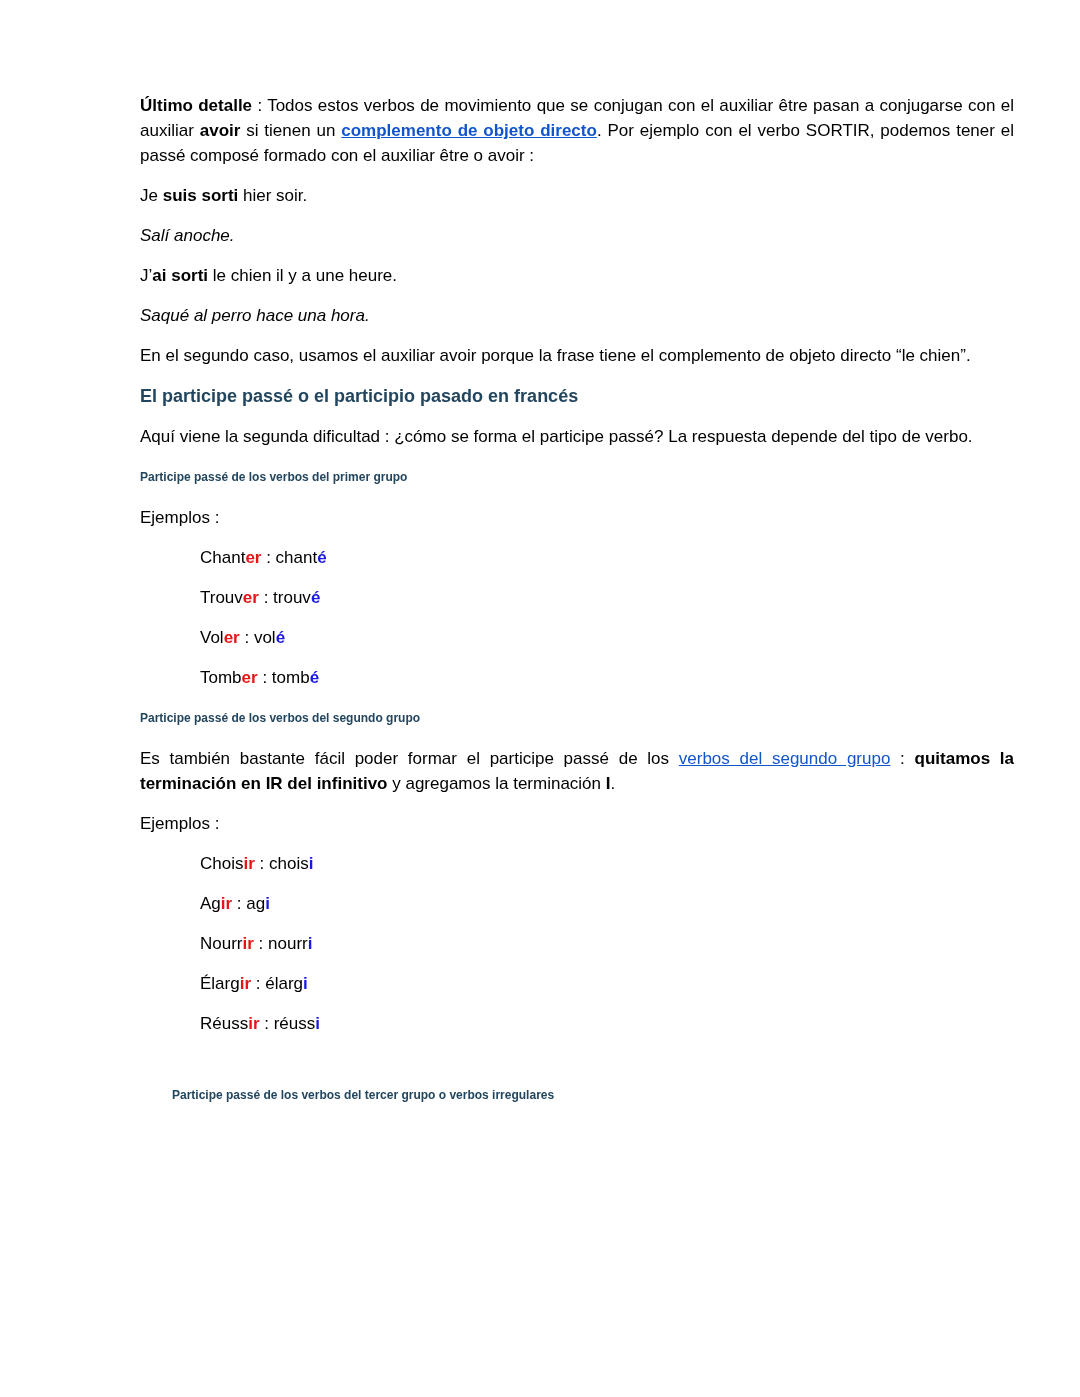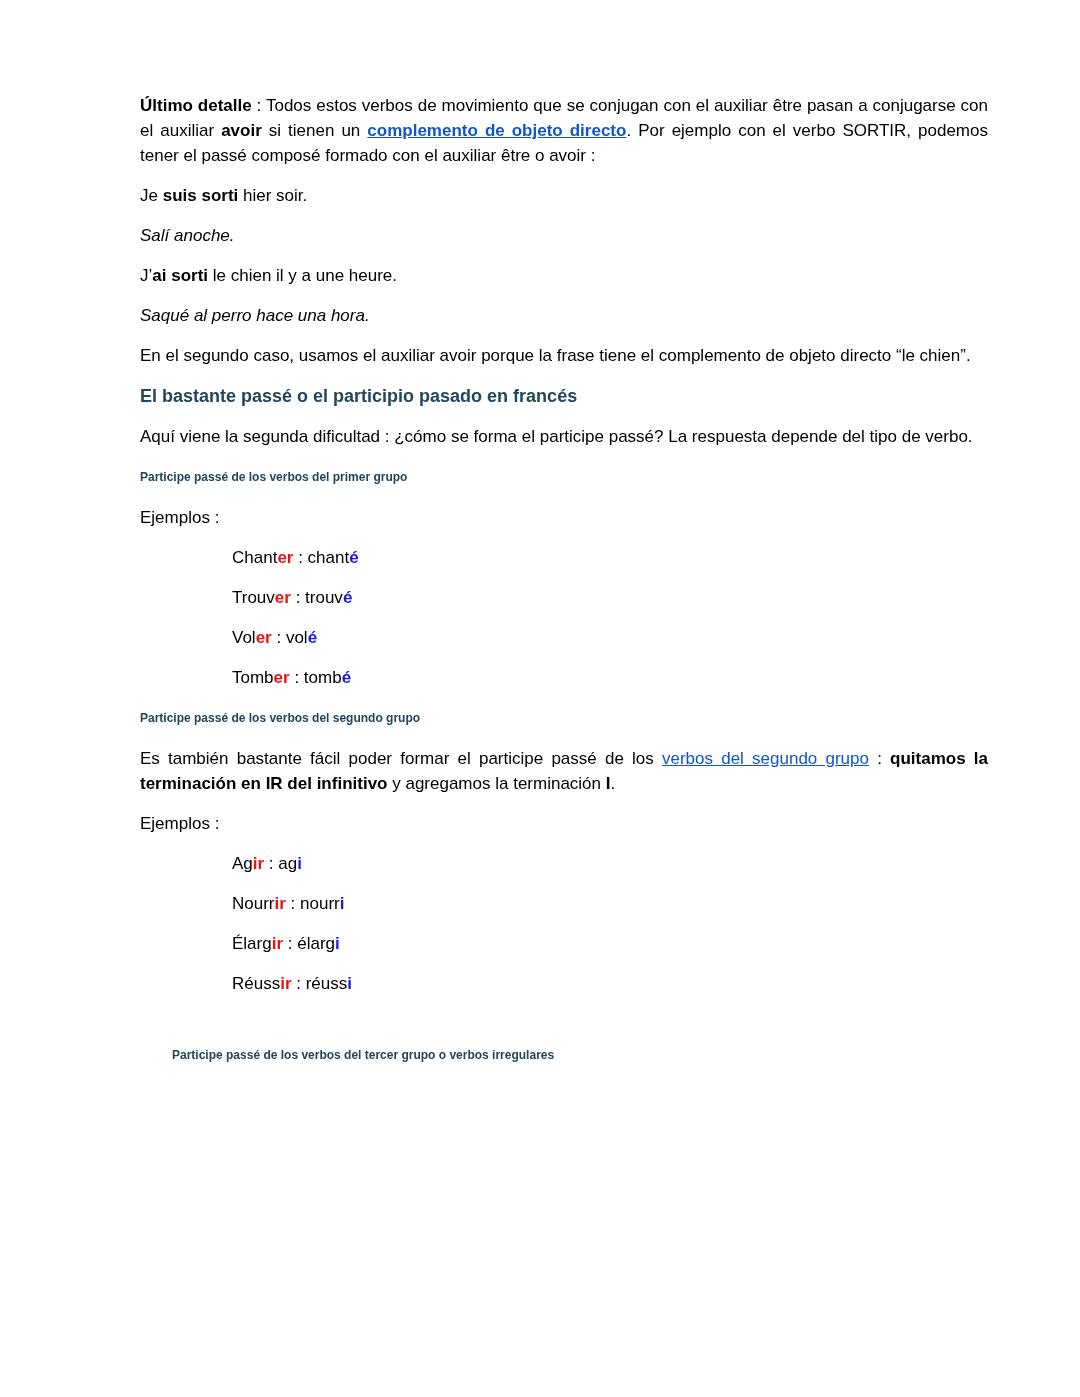--- a/index.html
+++ b/index.html
@@ -7,40 +7,40 @@
     width: 1080px;
     height: 1397px;
     background: #ffffff;
     font-family: "Liberation Sans", "DejaVu Sans", sans-serif;
     color: #000000;
   }
   .doc {
     box-sizing: border-box;
     width: 1080px;
     height: 1397px;
-    padding: 93px 92px 40px 140px;
+    padding: 93px 66px 40px 140px;
     background: #ffffff;
     overflow: hidden;
   }
   .para {
     margin: 0 0 15px 0;
     font-size: 17px;
     line-height: 25px;
   }
   .justify { text-align: justify; }
   .heading {
     margin: 0 0 15px 0;
     font-size: 12px;
     line-height: 26px;
     font-weight: bold;
     color: var(--heading, #23465f);
   }
   .heading-lg { font-size: 18px; }
   .mt-extra { margin-top: 46px; margin-left: 32px; }
-  .example { margin-left: 92px; }
+  .example { margin-left: 60px; }
   .b { font-weight: bold; }
   .i { font-style: italic; }
   a.link {
     color: var(--link, #1155cc);
     text-decoration: underline;
     cursor: pointer;
   }
 </style>
 </head>
 <body>
@@ -49,21 +49,21 @@
 
   <p class="para justify"><span class="b">Último detalle</span><span> : Todos estos verbos de movimiento que se conjugan con el auxiliar être pasan a conjugarse con el auxiliar </span><span class="b">avoir</span><span> si tienen un </span><a class="b link" href="#">complemento de objeto directo</a><span>. Por ejemplo con el verbo SORTIR, podemos tener el passé composé formado con el auxiliar être o avoir :</span></p>
 
   <p class="para"><span>Je </span><span class="b">suis sorti</span><span> hier soir.</span></p>
   <p class="para"><span class="i">Salí anoche.</span></p>
   <p class="para"><span>J’</span><span class="b">ai sorti</span><span> le chien il y a une heure.</span></p>
   <p class="para"><span class="i">Saqué al perro hace una hora.</span></p>
 
   <p class="para justify"><span>En el segundo caso, usamos el auxiliar avoir porque la frase tiene el complemento de objeto directo “le chien”.</span></p>
 
-  <h2 class="heading heading-lg">El bastante passé o el participio pasado en francés</h2>
+  <h2 class="heading heading-lg">El participe passé o el participio pasado en francés</h2>
 
   <p class="para justify"><span>Aquí viene la segunda dificultad : ¿cómo se forma el participe passé? La respuesta depende del tipo de verbo.</span></p>
 
   <h3 class="heading">Participe passé de los verbos del primer grupo</h3>
 
 
   <p class="para"><span>Ejemplos :</span></p>
 
   <div>
     <p class="para example"><span>Chant</span><span class="b" style="color: rgb(232, 20, 22);">er</span><span> : chant</span><span class="b" style="color: rgb(26, 25, 230);">é</span></p>
@@ -72,20 +72,21 @@
     <p class="para example"><span>Tomb</span><span class="b" style="color: rgb(232, 20, 22);">er</span><span> : tomb</span><span class="b" style="color: rgb(26, 25, 230);">é</span></p>
   </div>
 
   <h3 class="heading">Participe passé de los verbos del segundo grupo</h3>
 
   <p class="para justify"><span>Es también bastante fácil poder formar el participe passé de los </span><a class="link" href="#">verbos del segundo grupo</a><span> : </span><span class="b">quitamos la terminación en IR del infinitivo</span><span> y agregamos la terminación </span><span class="b">I</span><span>.</span></p>
 
   <p class="para"><span>Ejemplos :</span></p>
 
   <div>
+    <p class="para example"><span>Chois</span><span class="b" style="color: rgb(232, 20, 22);">ir</span><span> : chois</span><span class="b" style="color: rgb(26, 25, 230);">i</span></p>
     <p class="para example"><span>Ag</span><span class="b" style="color: rgb(232, 20, 22);">ir</span><span> : ag</span><span class="b" style="color: rgb(26, 25, 230);">i</span></p>
     <p class="para example"><span>Nourr</span><span class="b" style="color: rgb(232, 20, 22);">ir</span><span> : nourr</span><span class="b" style="color: rgb(26, 25, 230);">i</span></p>
     <p class="para example"><span>Élarg</span><span class="b" style="color: rgb(232, 20, 22);">ir</span><span> : élarg</span><span class="b" style="color: rgb(26, 25, 230);">i</span></p>
     <p class="para example"><span>Réuss</span><span class="b" style="color: rgb(232, 20, 22);">ir</span><span> : réuss</span><span class="b" style="color: rgb(26, 25, 230);">i</span></p>
   </div>
 
   <h3 class="heading mt-extra">Participe passé de los verbos del tercer grupo o verbos irregulares</h3>
 
 </div>
 

